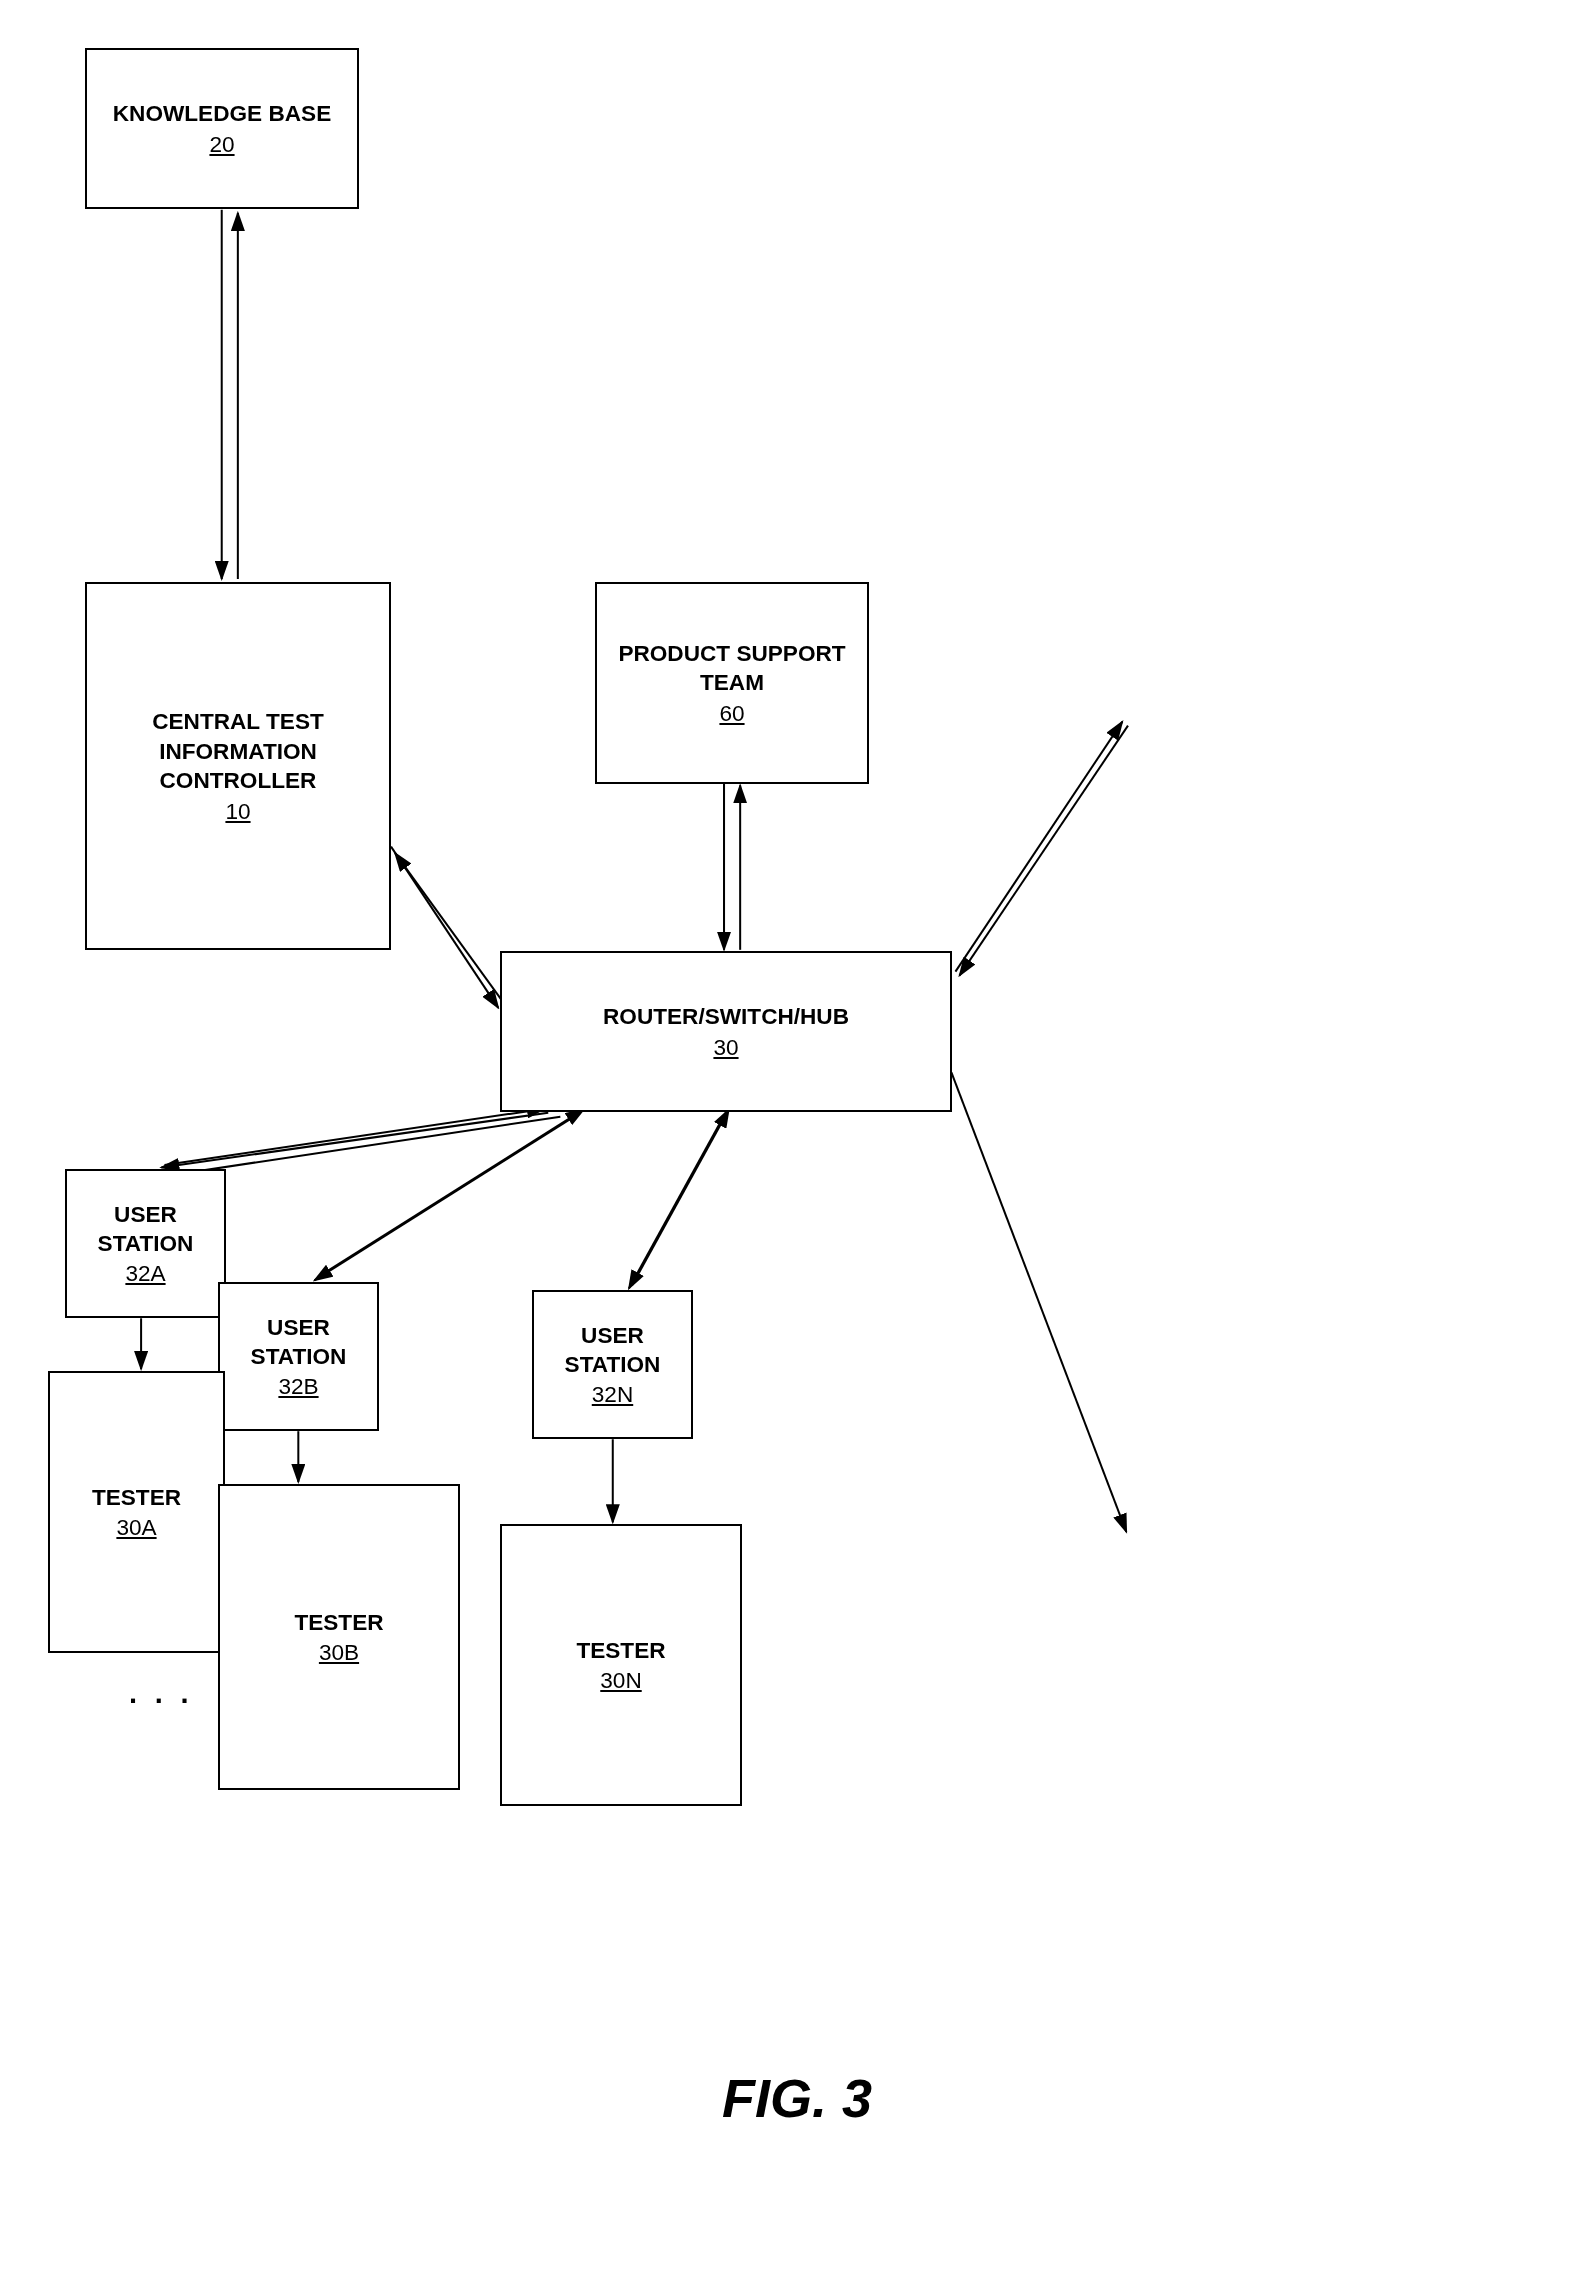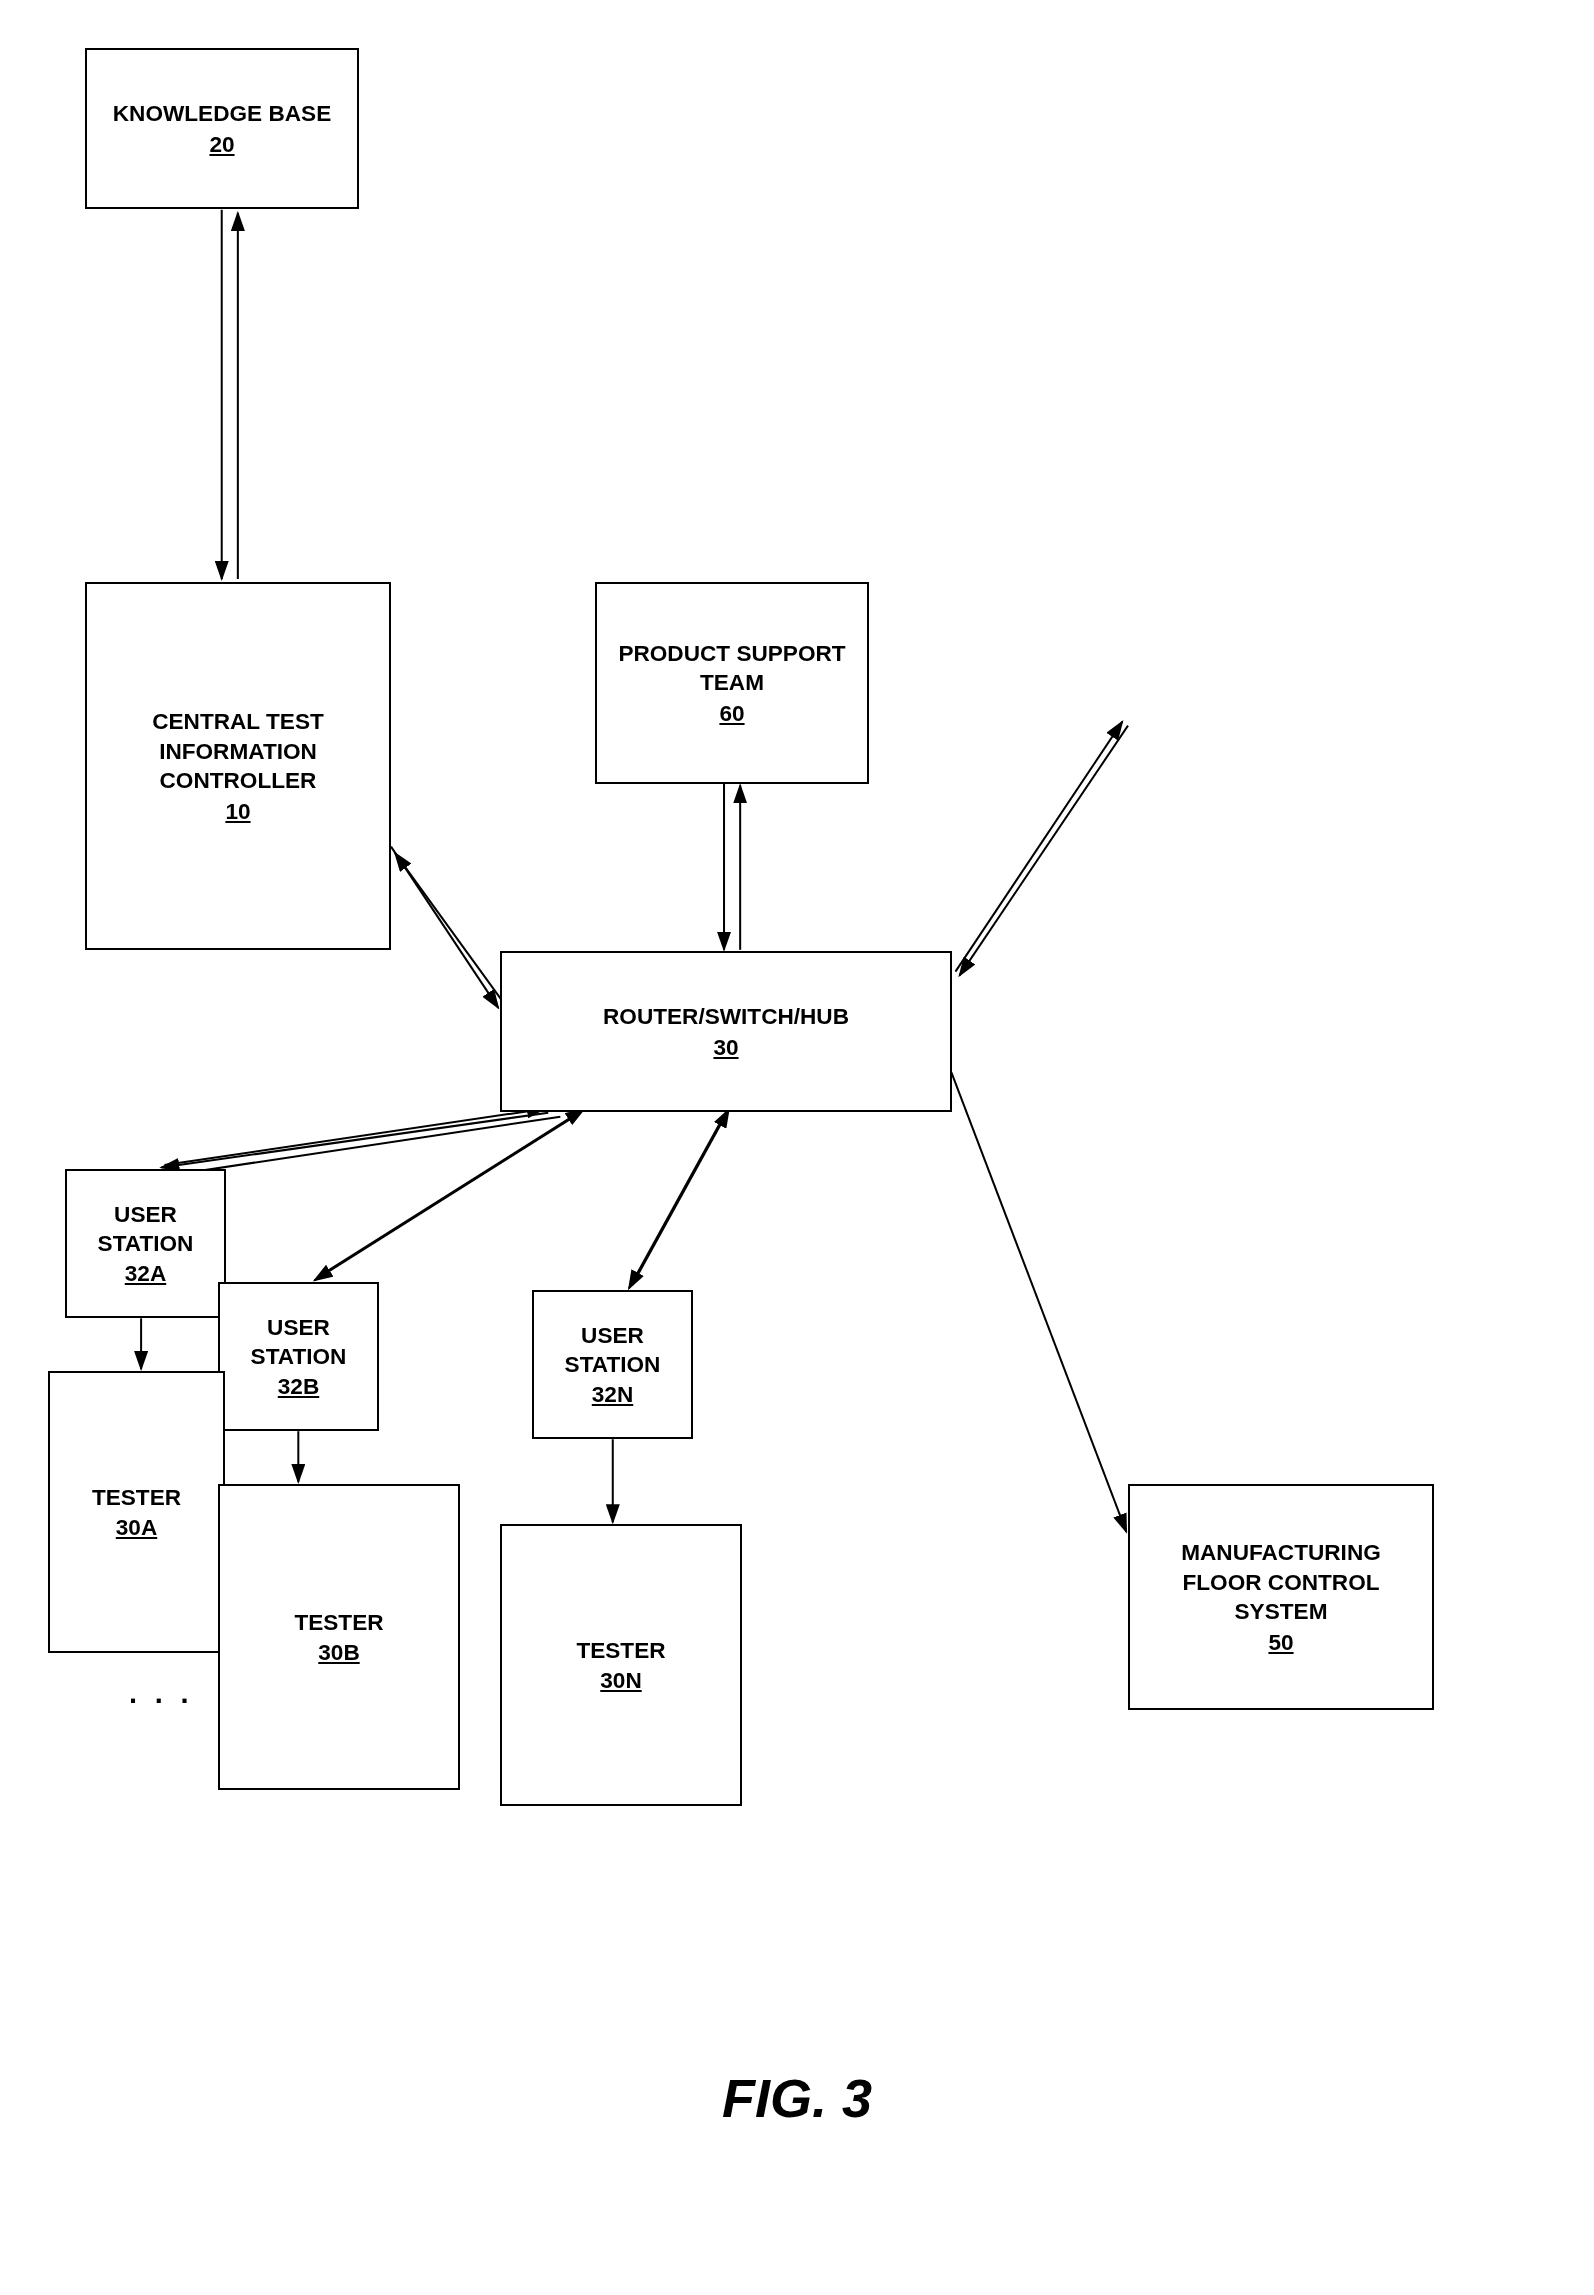--- a/index.html
+++ b/index.html
@@ -28,21 +28,21 @@
       padding: 8px;
     }
     .box-label {
       font-size: 22.6px;
       font-weight: bold;
       line-height: 1.3;
       color: #000;
     }
     .box-number {
       font-size: 22.6px;
-      font-weight: bold;
+      font-weight: normal;
       text-decoration: underline;
       color: #000;
       margin-top: 3.2px;
     }
     svg.arrows {
       position: absolute;
       top: 0;
       left: 0;
       width: 1594px;
       height: 2177px;
@@ -168,25 +168,19 @@
   <div class="box" style="left:218px; top:1484px; width:242px; height:306px;">
     <span class="box-label">TESTER</span>
     <span class="box-number">30B</span>
   </div>
 
   <div class="box" style="left:500px; top:1524px; width:242px; height:282px;">
     <span class="box-label">TESTER</span>
     <span class="box-number">30N</span>
   </div>
 
-  <div class="box" style="left:1128px; top:1484px; width:306px; height:226px;">
-    <span class="box-label" style="white-space:pre-line;">MANUFACTURING
-FLOOR CONTROL
-SYSTEM</span>
-    <span class="box-number">50</span>
-  </div>
 
   <div class="dots" style="left:129px; top:1677px;">. . .</div>
 
   <div class="fig-label">FIG. 3</div>
 
 </div>
 
 
 </body></html>

